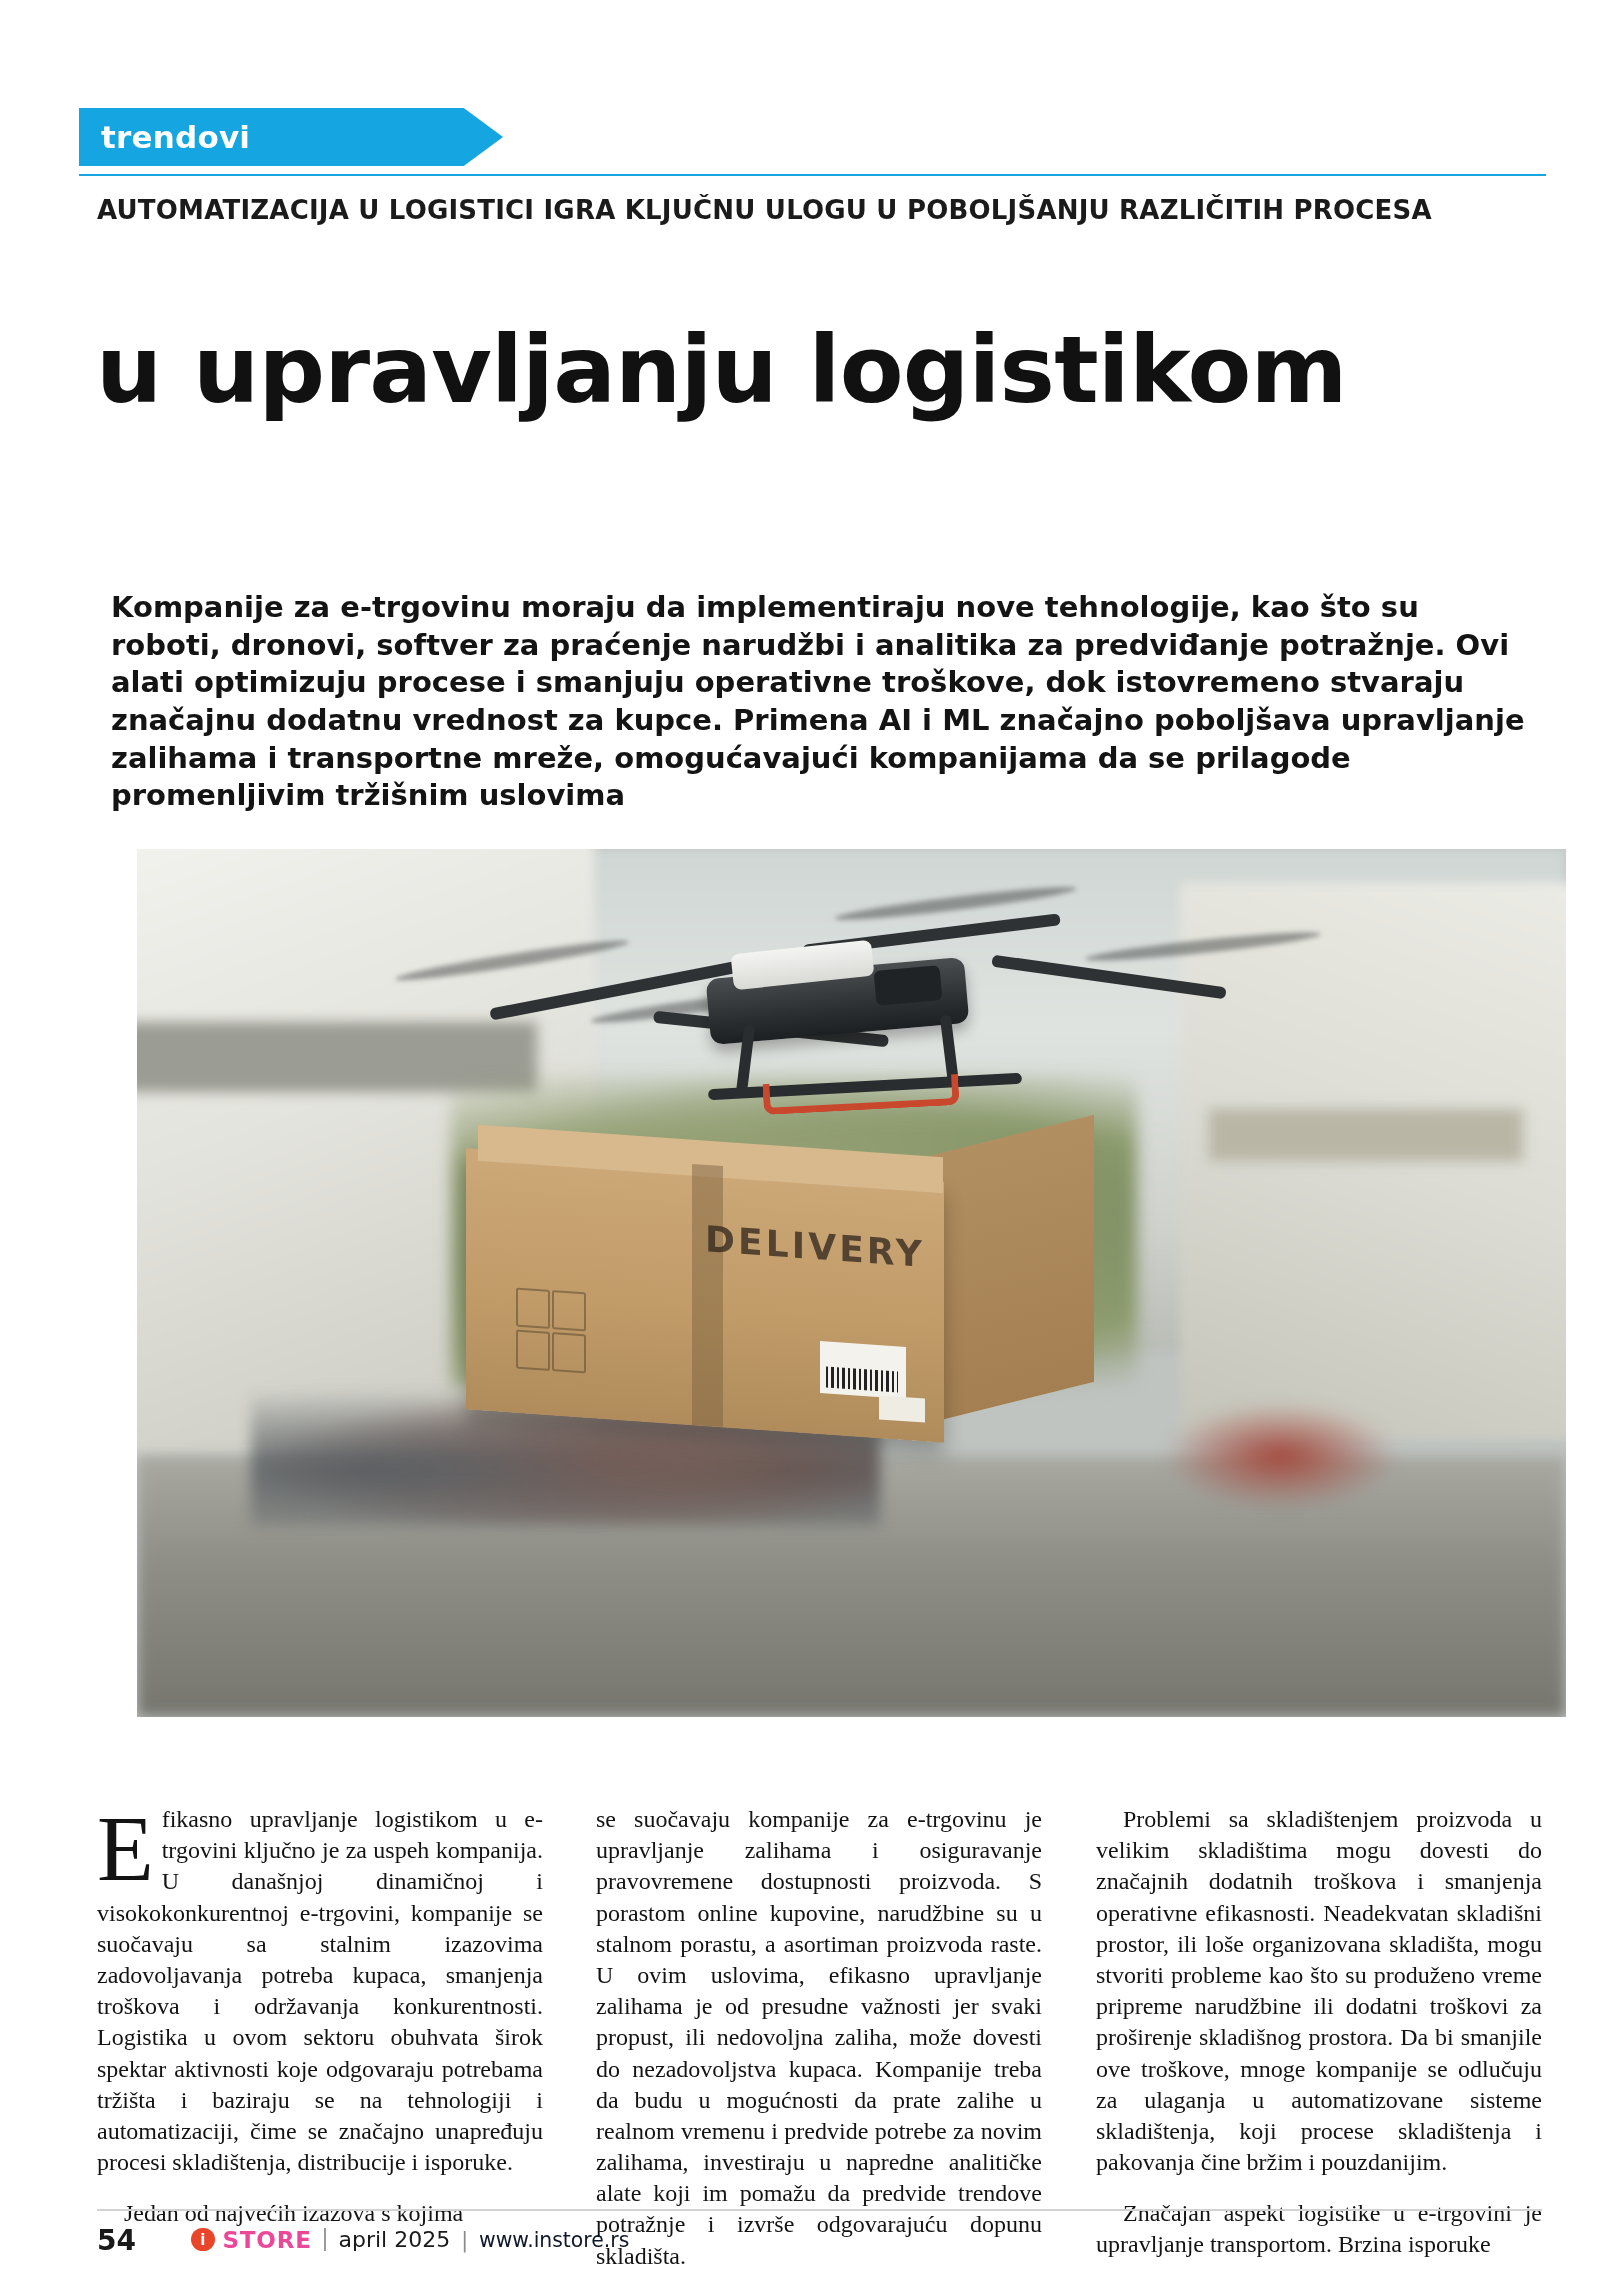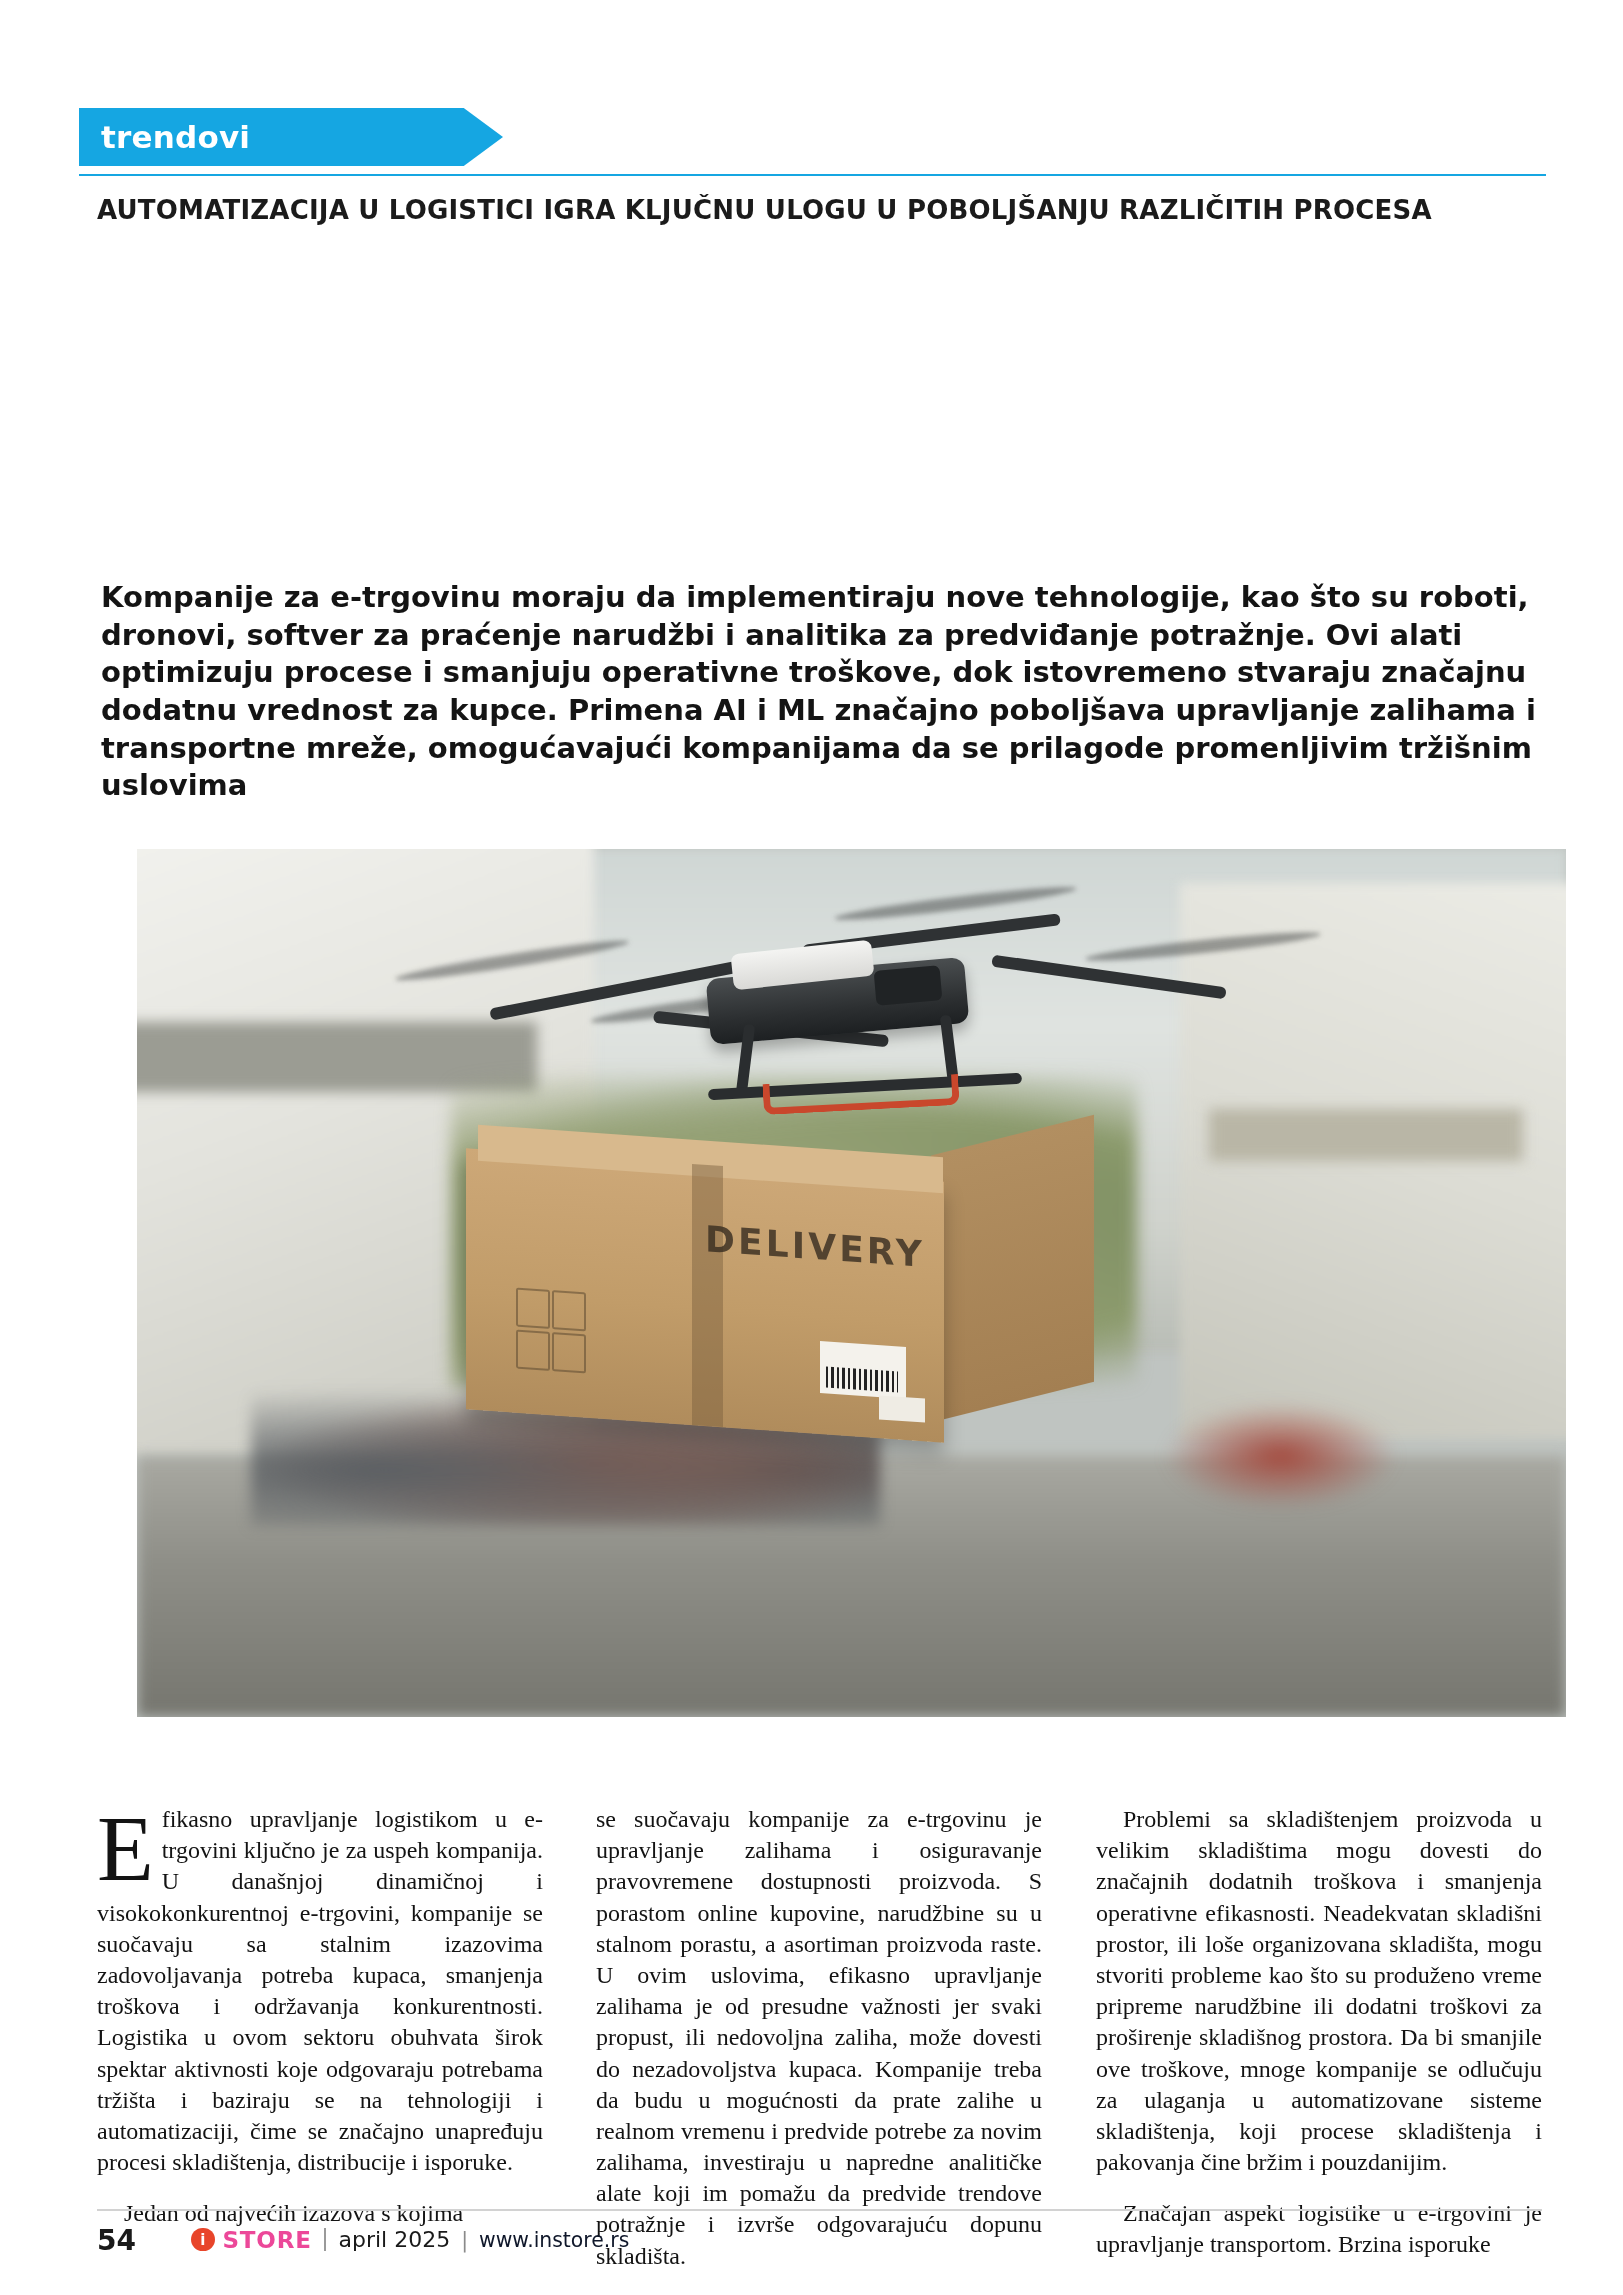--- a/index.html
+++ b/index.html
@@ -92,21 +92,21 @@
     position: absolute;
     left: 97px;
     top: 575px;
     width: 1453px;
     font-family: "DejaVu Sans", sans-serif;
     font-weight: bold;
     font-size: 29px;
     line-height: 1.30;
     color: #141414;
   }
-  .lead p { margin: 4px; }
+  .lead p { margin: 14px; }
 
   
   .photo-wrap {
     position: absolute;
     left: 97px;
     top: 836px;
     width: 1429px;
     height: 868px;
     overflow: hidden;
     background: #bfc4c1;
@@ -477,20 +477,21 @@
       <polygon points="0,0 490,0 540,37 490,74 0,74" fill="#15a6e2"></polygon>
     </svg>
     <span class="tab-label">trendovi</span>
   </div>
 
   <div class="rule-top"></div>
 
   <div class="kicker">AUTOMATIZACIJA U LOGISTICI IGRA KLJUČNU ULOGU U POBOLJŠANJU RAZLIČITIH PROCESA</div>
 
   <h1 class="headline">
+    <span class="line">u upravljanju logistikom</span>
   </h1>
 
   <div class="lead">
     <p>Kompanije za e-trgovinu moraju da implementiraju nove tehnologije, kao što su roboti, dronovi, softver za praćenje narudžbi i analitika za predviđanje potražnje. Ovi alati optimizuju procese i smanjuju operativne troškove, dok istovremeno stvaraju značajnu dodatnu vrednost za kupce. Primena AI i ML značajno poboljšava upravljanje zalihama i transportne mreže, omogućavajući kompanijama da se prilagode promenljivim tržišnim uslovima</p>
   </div>
 
   <figure class="photo-wrap">
     <div class="photo">
       <div class="bg-sky"></div>
       <div class="bg-building-left"></div>

